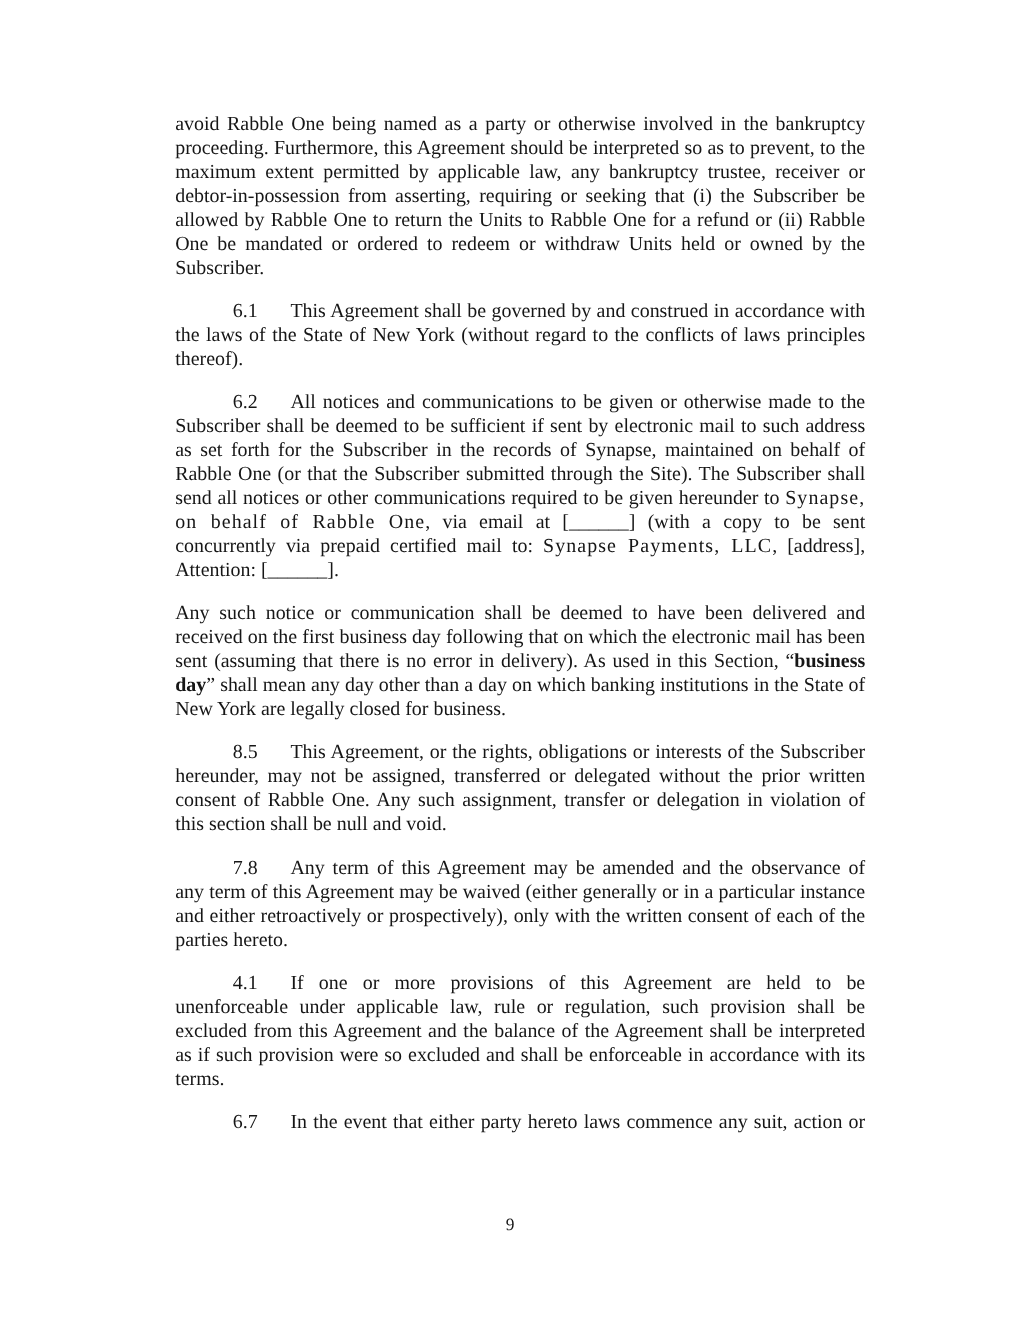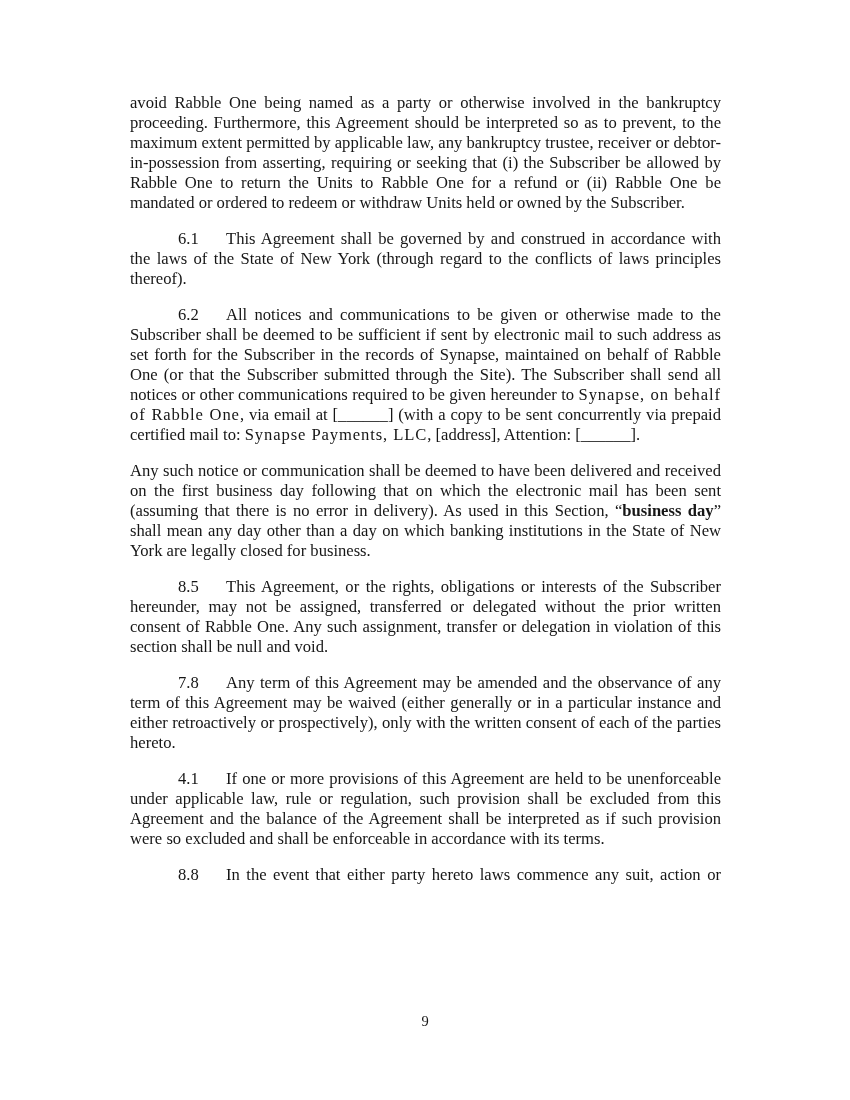--- a/index.html
+++ b/index.html
@@ -19,21 +19,21 @@
   .content {
     position: absolute;
     left: 130px;
     top: 93px;
     width: 591px;
     font-size: 16.6px;
     line-height: 20px;
     text-align: justify;
   }
   .content p {
-    margin: 0 0 16px 0;
+    margin: 0 0 16px 16px;
     padding: 0;
   }
   .clause {
     text-indent: 48px;
   }
   .clause-num {
     display: inline-block;
     width: 48px;
     text-indent: 0;
   }
@@ -65,31 +65,31 @@
 </style>
 </head>
 <body>
 
 <div class="page">
   <div class="content">
 
     <p><span>avoid Rabble One being named as a party or otherwise involved in the bankruptcy proceeding. Furthermore, this Agreement should be interpreted so as to prevent, to the maximum extent permitted by applicable law, any bankruptcy trustee, receiver or debtor-in-possession from asserting, requiring or seeking that (i) the Subscriber be allowed by Rabble One to return the Units to Rabble One for a refund or (ii) Rabble One be mandated or ordered to redeem or withdraw Units held or owned by the Subscriber.</span></p>
 
 
-    <p class="clause"><span class="clause-num">6.1</span><span>This Agreement shall be governed by and construed in accordance with the laws of the State of New York (through regard to the conflicts of laws principles thereof).</span></p>
+    <p class="clause"><span class="clause-num">6.1</span><span>This Agreement shall be governed by and construed in accordance with the laws of the State of New York (without regard to the conflicts of laws principles thereof).</span></p>
 
     <p class="clause"><span class="clause-num">6.2</span><span>All notices and communications to be given or otherwise made to the Subscriber shall be deemed to be sufficient if sent by electronic mail to such address as set forth for the Subscriber in the records of Synapse, maintained on behalf of Rabble One (or that the Subscriber submitted through the Site). The Subscriber shall send all notices or other communications required to be given hereunder to </span><span class="spaced">Synapse, on behalf of Rabble One</span><span>, via email at [______] (with a copy to be sent concurrently via prepaid certified mail to: </span><span class="spaced">Synapse Payments, LLC</span><span>, [address], Attention: [______].</span></p>
 
     <p><span>Any such notice or communication shall be deemed to have been delivered and received on the first business day following that on which the electronic mail has been sent (assuming that there is no error in delivery). As used in this Section, “</span><span class="bold">business day</span><span>” shall mean any day other than a day on which banking institutions in the State of New York are legally closed for business.</span></p>
 
     <p class="clause"><span class="clause-num">8.5</span><span>This Agreement, or the rights, obligations or interests of the Subscriber hereunder, may not be assigned, transferred or delegated without the prior written consent of Rabble One. Any such assignment, transfer or delegation in violation of this section shall be null and void.</span></p>
 
 
     <p class="clause"><span class="clause-num">7.8</span><span>Any term of this Agreement may be amended and the observance of any term of this Agreement may be waived (either generally or in a particular instance and either retroactively or prospectively), only with the written consent of each of the parties hereto.</span></p>
 
     <p class="clause"><span class="clause-num">4.1</span><span>If one or more provisions of this Agreement are held to be unenforceable under applicable law, rule or regulation, such provision shall be excluded from this Agreement and the balance of the Agreement shall be interpreted as if such provision were so excluded and shall be enforceable in accordance with its terms.</span></p>
 
-    <p class="clause force-last-justify"><span class="clause-num">8.8</span><span>In the event that either party hereto laws commence any suit, action or</span></p>
+    <p class="clause force-last-justify"><span class="clause-num">6.7</span><span>In the event that either party hereto laws commence any suit, action or</span></p>
 
   </div>
 
   <div class="page-footer"><span>9</span></div>
 </div>
 
 </body></html>

